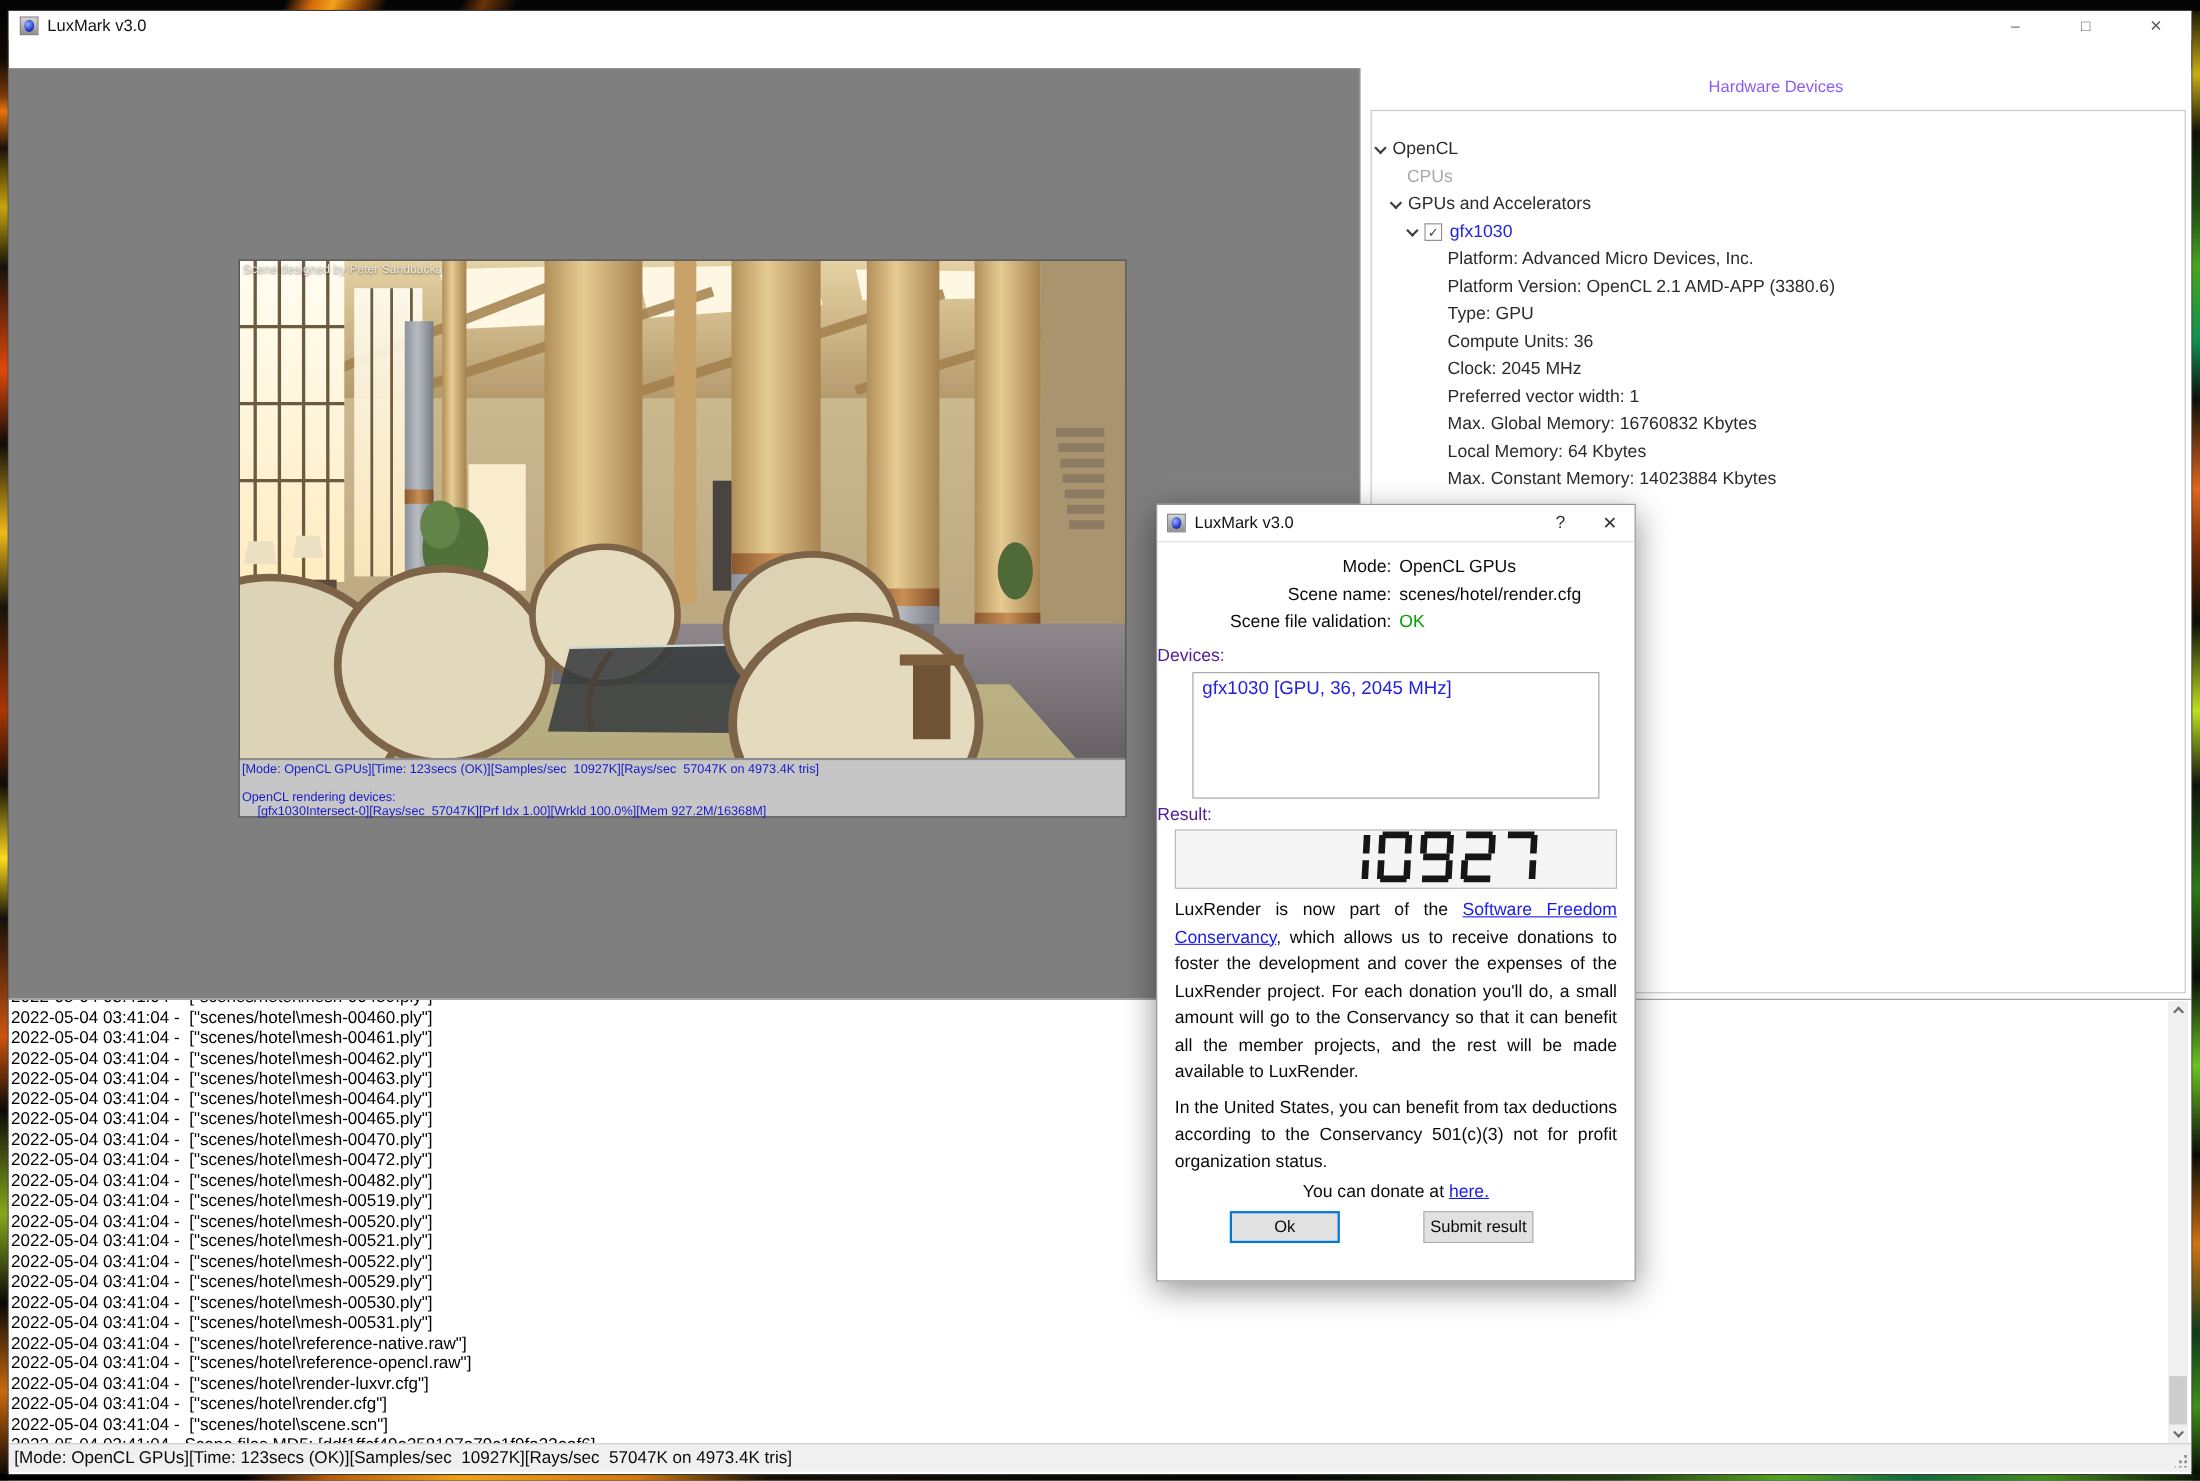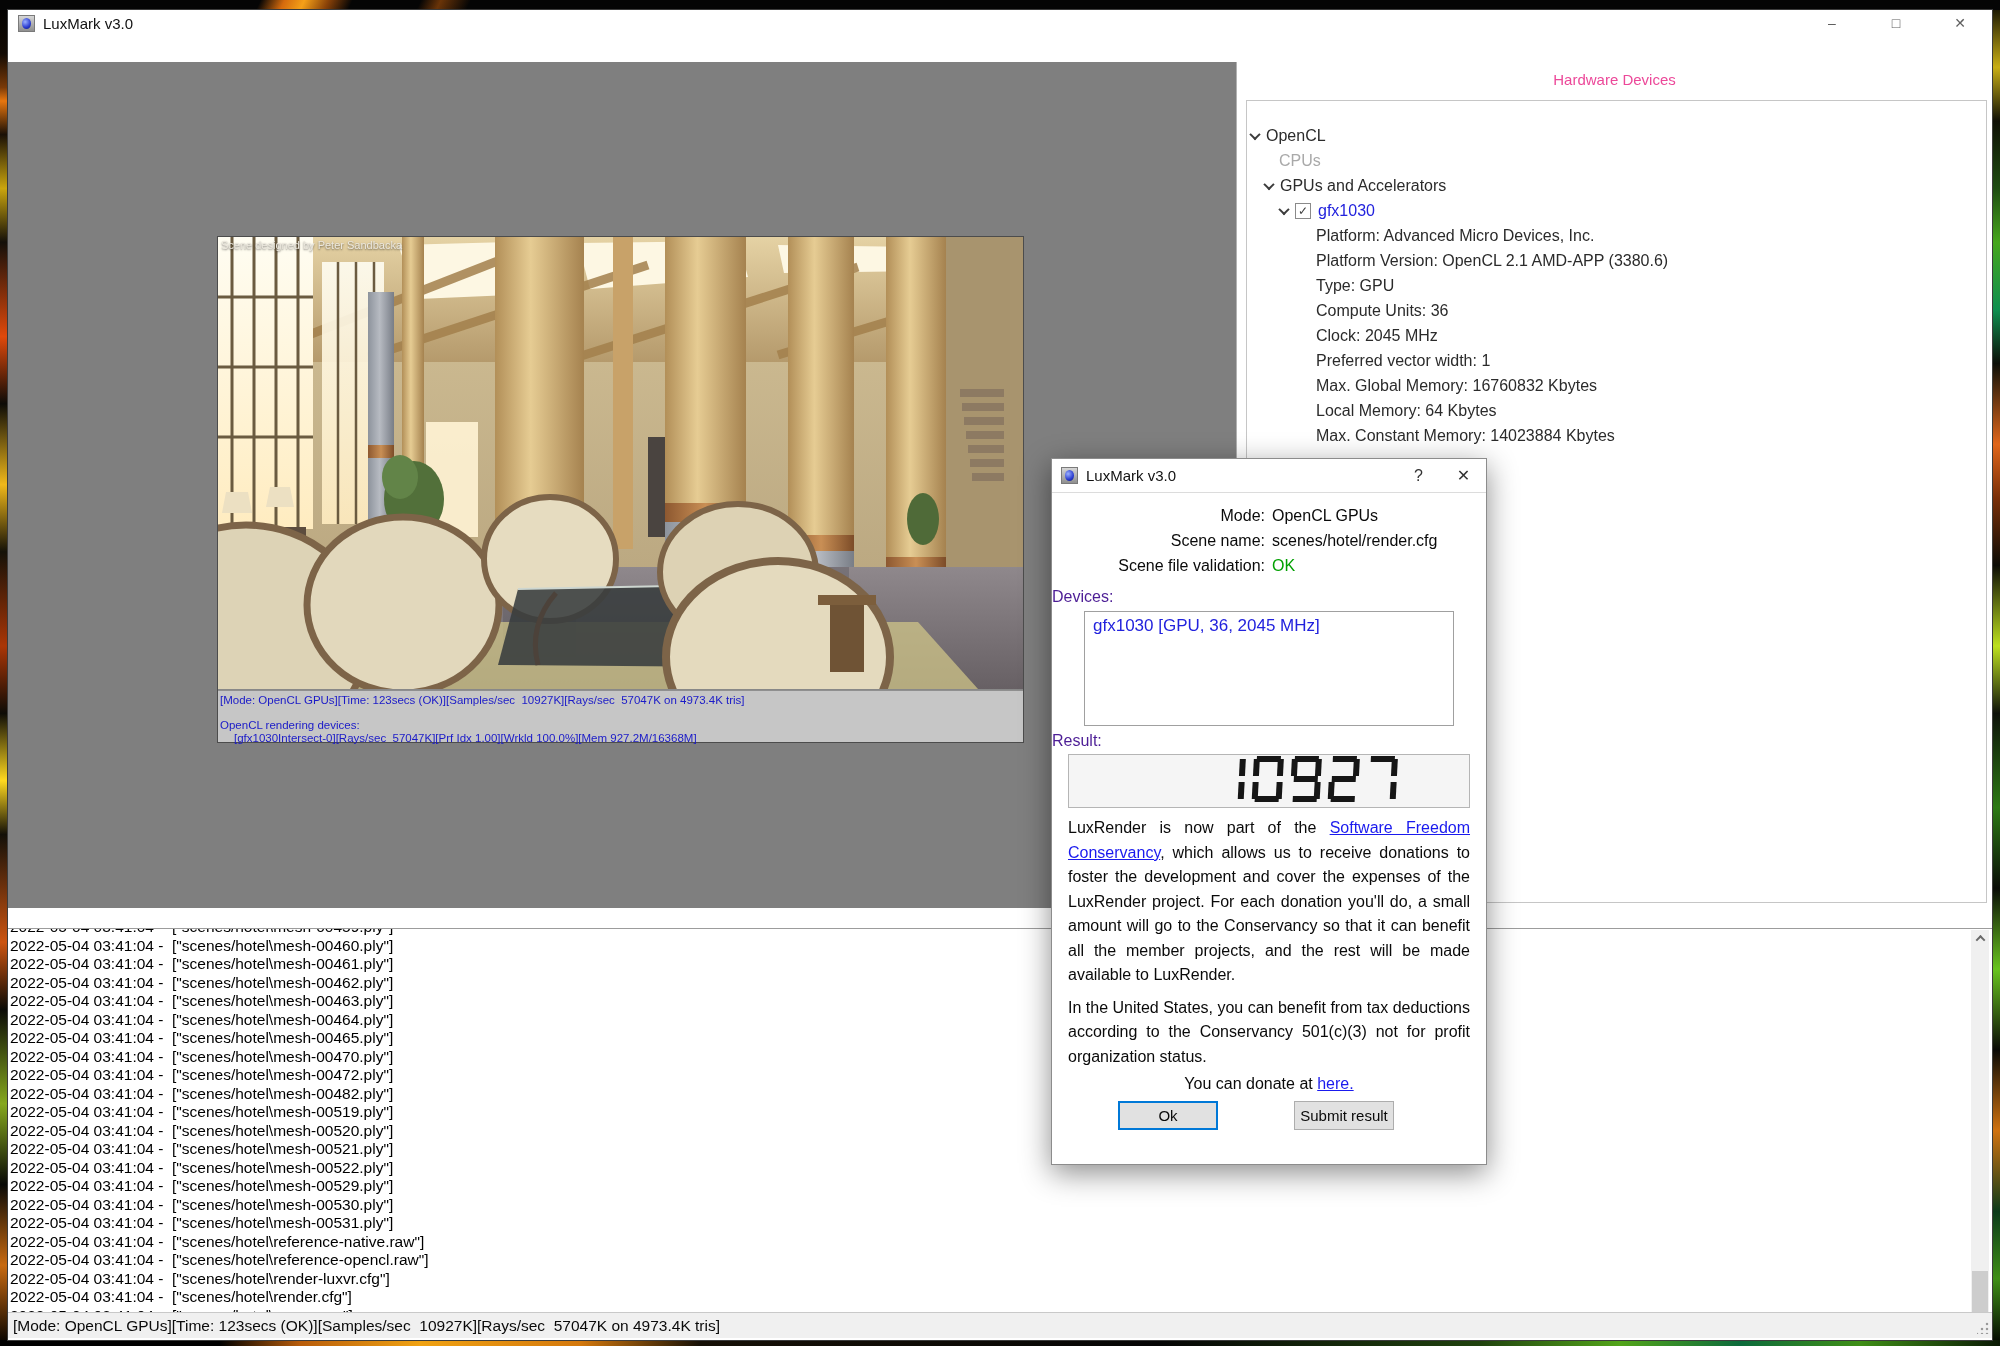--- a/index.html
+++ b/index.html
@@ -39,34 +39,34 @@
   .render-image{position:absolute;left:210px;top:175px;width:805px;height:505px;outline:1px solid #4c4c4c;background:#888}
   .render-image svg{display:block}
   .credit{position:absolute;left:3px;top:2px;font-size:11px;color:#ece8de;text-shadow:0 1px 2px rgba(0,0,0,.55)}
   .render-band{position:absolute;left:0;bottom:0;width:100%;height:52px;background:#c6c6c6;border-top:1px solid #8f8f8f;
     color:#1a1ac8;font-size:11.5px;line-height:12.5px;padding:3px 0 0 2px}
   .render-band div{white-space:pre}
   .band-indent{padding-left:14px}
 
   
   .hw-panel{flex:1;position:relative;background:#fff}
-  .hw-title{text-align:center;font-size:15px;color:#ec4899;padding-top:9px}
+  .hw-title{text-align:center;font-size:15px;color:#8b5cf6;padding-top:9px}
   .hw-tree{position:absolute;left:9px;right:5px;top:38px;bottom:5px;border:1px solid #c6c6c6;background:#fff;
     padding-top:22px;font-size:16px;color:#2b2b2b}
   .tree-row{height:25px;display:flex;align-items:center;white-space:pre}
   .chev{display:inline-block;width:8px;height:8px;border-right:2px solid #3c3c3c;border-bottom:2px solid #3c3c3c;
     transform:rotate(45deg) translate(-1px,-1px);margin-right:7px;flex:none}
   .pl0{padding-left:4px}.pl-cpus{padding-left:32px}.pl1{padding-left:18px}.pl2{padding-left:33px}.pl3{padding-left:69px}
   .cpus{color:#a9a9a9}
   .device-name{color:#2222dd}
   .checkbox{width:16px;height:16px;border:1px solid #8a8a8a;background:#fff;display:flex;align-items:center;justify-content:center;
     font-size:12px;color:#444;margin-right:7px;flex:none;line-height:1}
 
   
-  .log-panel{position:absolute;left:0;top:918px;width:1984px;height:404px;background:#fff;border-top:1px solid #9c9c9c;overflow:hidden}
+  .log-panel{position:absolute;left:0;top:898px;width:1984px;height:404px;background:#fff;border-top:1px solid #9c9c9c;overflow:hidden}
   .log-inner{padding:1px 24px 0 2px;font-size:15.5px;color:#000;line-height:18.5px;overflow:hidden;height:100%}
   .log-line{white-space:pre}
   .log-line .ts{display:inline-block;width:162px}
   .log-line.partial{margin-top:-12px}
   .log-scrollbar{position:absolute;top:1px;right:3px;width:18px;height:402px;background:#f0f0f0}
   .sb-btn{position:absolute;left:0;width:18px;height:17px;display:flex;align-items:center;justify-content:center}
   .sb-up{top:0}.sb-down{bottom:0}
   .sb-chev{width:7px;height:7px;border-right:2px solid #6a6a6a;border-bottom:2px solid #6a6a6a}
   .sb-up .sb-chev{transform:rotate(-135deg) translate(-1px,-1px)}
   .sb-down .sb-chev{transform:rotate(45deg) translate(-1px,-1px)}

